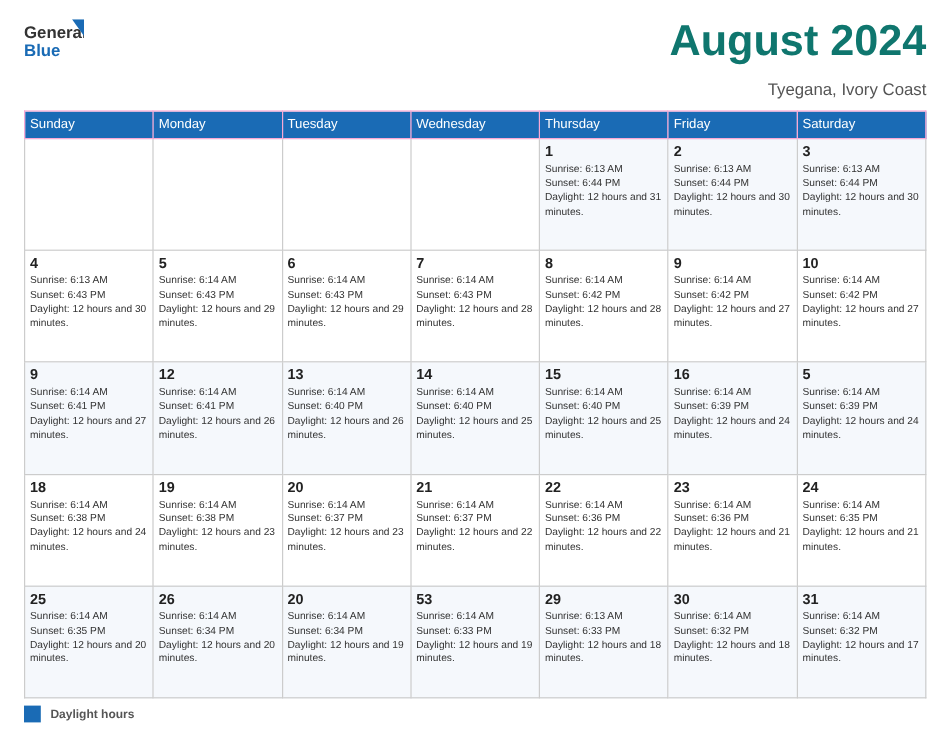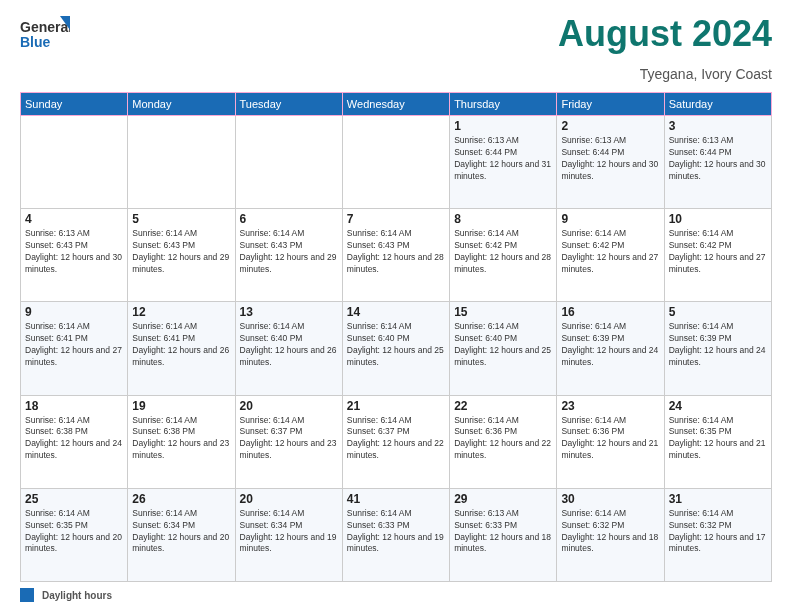--- a/index.html
+++ b/index.html
@@ -298,21 +298,21 @@
 Sunset: 6:34 PM
 Daylight: 12 hours and 20 minutes.</div>
           </td>
           <td>
             <div class="day-number">20</div>
             <div class="day-info" style="white-space: pre-line;">Sunrise: 6:14 AM
 Sunset: 6:34 PM
 Daylight: 12 hours and 19 minutes.</div>
           </td>
           <td>
-            <div class="day-number">41</div>
+            <div class="day-number">53</div>
             <div class="day-info" style="white-space: pre-line;">Sunrise: 6:14 AM
 Sunset: 6:33 PM
 Daylight: 12 hours and 19 minutes.</div>
           </td>
           <td>
             <div class="day-number">29</div>
             <div class="day-info" style="white-space: pre-line;">Sunrise: 6:13 AM
 Sunset: 6:33 PM
 Daylight: 12 hours and 18 minutes.</div>
           </td>

